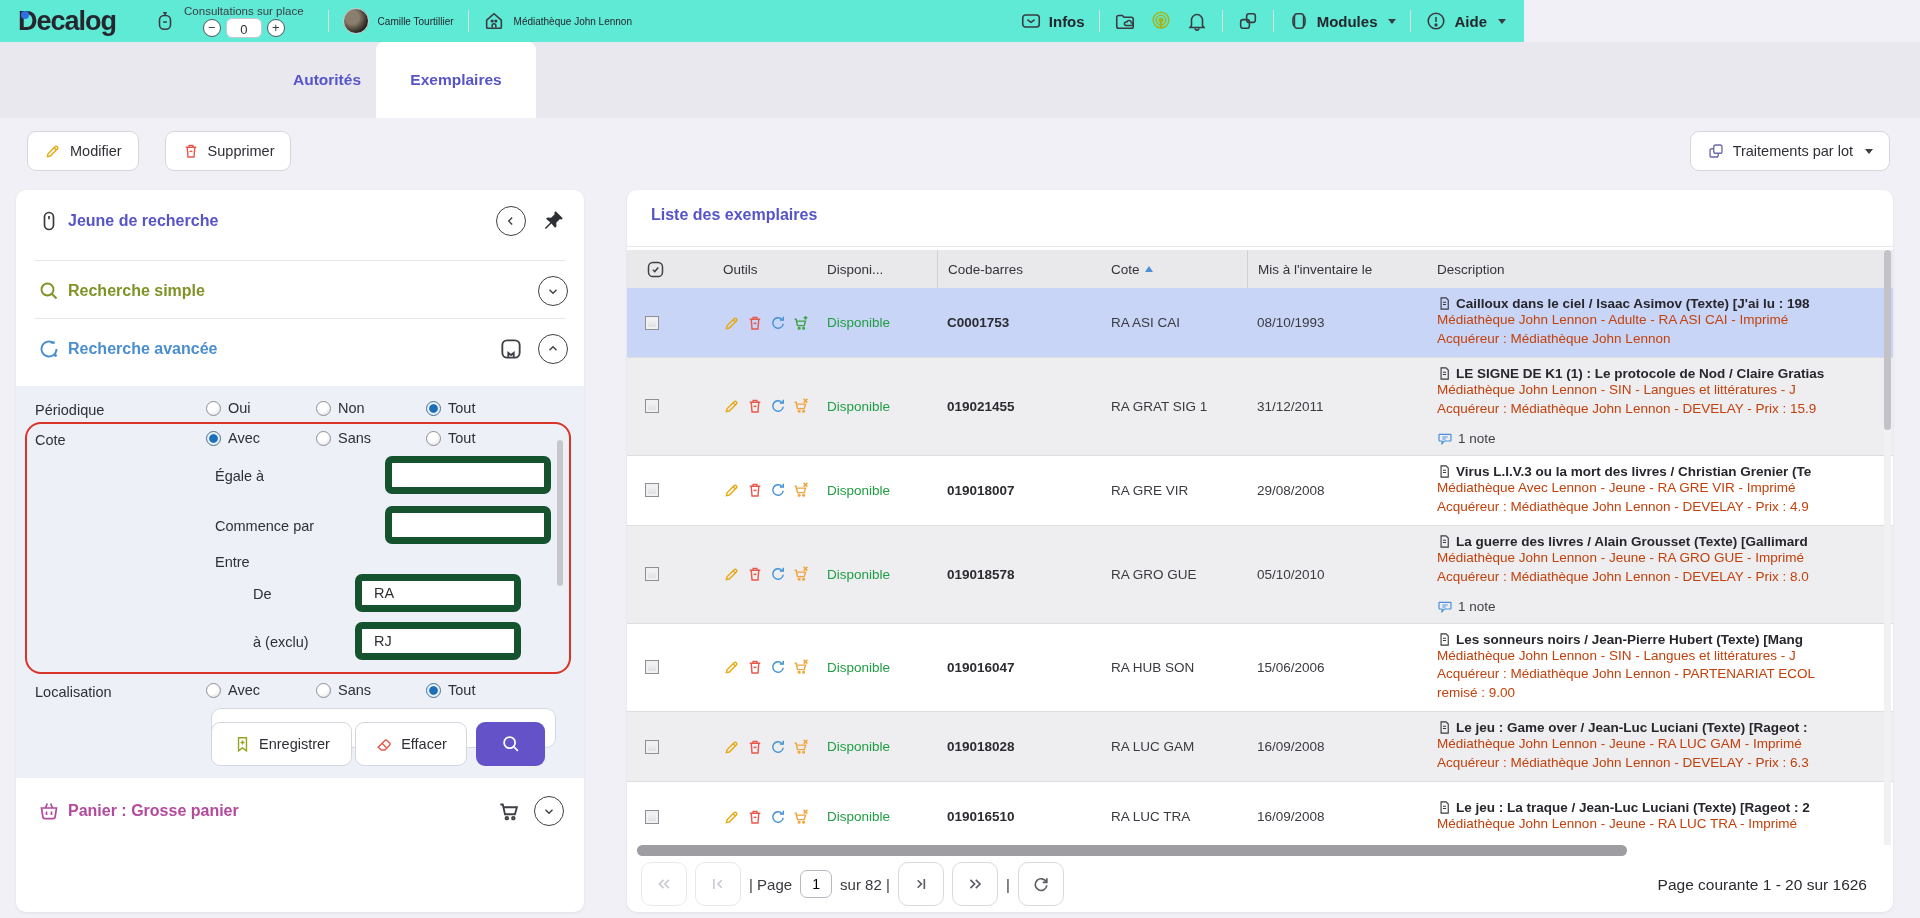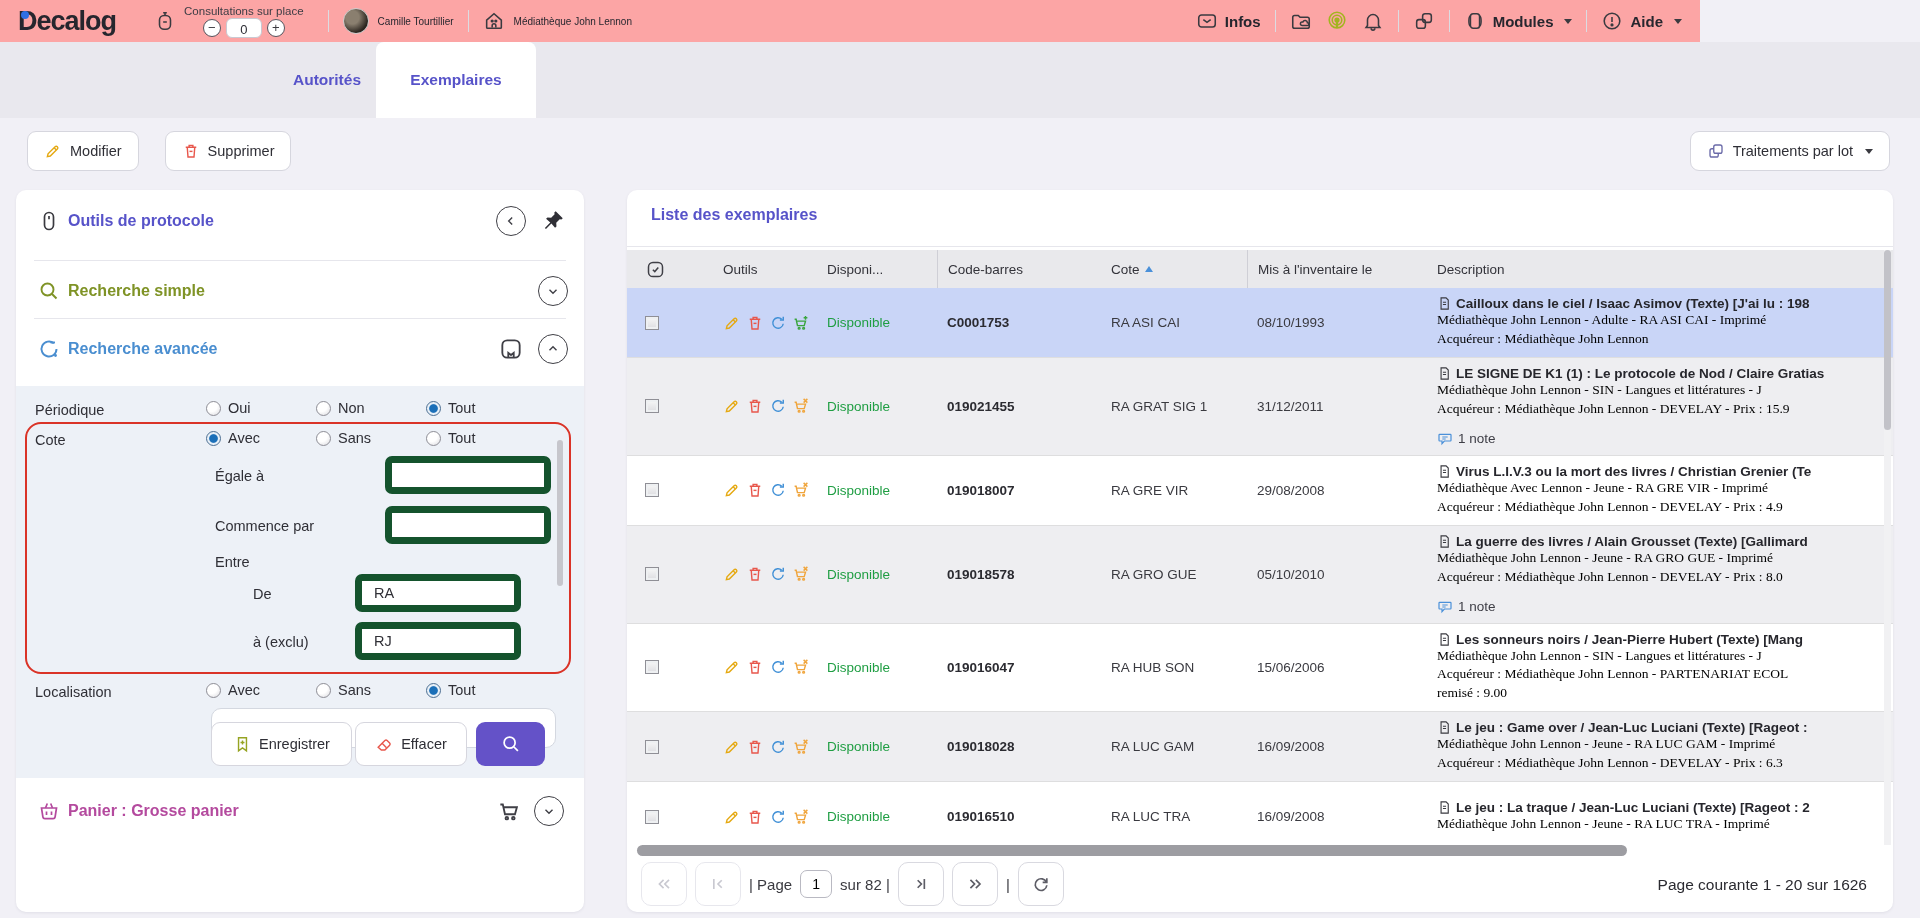--- a/index.html
+++ b/index.html
@@ -1,21 +1,21 @@
 <!DOCTYPE html>
 <html><head>
 <meta charset="utf-8">
 <style>
   * { margin:0; padding:0; box-sizing:border-box; }
   html,body { width:1920px; height:918px; overflow:hidden; }
   body { font-family:"Liberation Sans", sans-serif; background:#f1f0f6; color:#2f2f36; }
   .screen { position:relative; width:1920px; height:918px; }
 
   
-  .topbar { position:absolute; left:0; top:0; width:1700px; height:42px; background:#fca5a5; display:flex; align-items:center; padding:0 18px; z-index:5; }
+  .topbar { position:absolute; left:0; top:0; width:1524px; height:42px; background:#5eead4; display:flex; align-items:center; padding:0 18px; z-index:5; }
   .logo { position:relative; font-size:27px; font-weight:bold; letter-spacing:-1px; color:#26262e; margin-right:38px; }
   .logo .logo-dot { position:absolute; left:3px; top:5px; width:8px; height:8px; border-radius:50%; background:#2f6fe4; }
   .hdr-icon { display:inline-flex; align-items:center; justify-content:center; color:#3a3a40; }
   .hdr-icon svg { width:22px; height:22px; }
   .consult { display:flex; flex-direction:column; align-items:center; margin:0 10px 0 8px; }
   .consult-label { font-size:11.5px; color:#3c3c44; margin-top:1px; }
   .stepper { display:flex; align-items:center; gap:5px; margin-top:1px; }
   .step-btn { width:18px; height:18px; border:1.5px solid #55555e; border-radius:50%; background:#fff; font-size:13px; line-height:14px; text-align:center; color:#3a3a40; cursor:pointer; }
   .step-value { width:36px; height:20px; border:1px solid #c9c9d2; border-radius:6px; text-align:center; font-size:13px; color:#2f2f36; background:#fff; padding-top:2px; }
   .vsep { width:1px; height:22px; background:#dcdce2; margin:0 14px; }
@@ -90,21 +90,21 @@
   .row.alt { background:#eeeef1; }
   .row.selected { background:#c9d5f7; }
   .cbx { width:14px; height:14px; border:1px solid #8f8f96; background:linear-gradient(#f8f8f8, #dcdce0); box-shadow:inset 0 0 0 2px #eef0f2; cursor:pointer; }
   .tools-cell { display:flex; align-items:center; gap:5px; padding-left:26px; width:130px; }
   .tools-cell svg { width:18px; height:18px; cursor:pointer; }
   .status { color:#1f9e43; }
   .barcode { font-weight:bold; color:#2b2b31; font-size:13.5px; }
   .desc-cell { flex:1; overflow:hidden; padding:8px 0 8px 0; align-self:center; }
   .desc-title { display:flex; align-items:center; gap:4px; font-weight:bold; color:#26262c; white-space:nowrap; }
   .desc-title svg { width:15px; height:15px; flex:none; color:#3a3a40; }
-  .desc-line { white-space:nowrap; line-height:1.4; color:#000000;font-family:Liberation Serif, serif; }
+  .desc-line { white-space:nowrap; line-height:1.4; color:#c2410c; }
   .note-row { display:flex; align-items:center; gap:5px; margin-top:12px; color:#3e3e46; }
   .note-row svg { width:16px; height:16px; color:#4a90d9; }
   .hscroll { position:absolute; left:10px; top:655px; width:990px; height:11px; border-radius:6px; background:#9d9da2; cursor:pointer; }
   .vscroll-track { position:absolute; right:2px; top:60px; width:7px; height:595px; background:#f1f1f3; }
   .vscroll-thumb { position:absolute; right:2px; top:60px; width:7px; height:180px; border-radius:4px; background:#c2c2c8; cursor:pointer; }
   .pager { position:absolute; left:14px; top:672px; height:44px; display:flex; align-items:center; gap:8px; }
   .pg-btn { width:46px; height:44px; background:#fff; border:1px solid #d9d9e0; border-radius:10px; display:flex; align-items:center; justify-content:center; color:#5d5d66; cursor:pointer; }
   .pg-btn svg { width:20px; height:20px; }
   .pg-btn.disabled { border-color:#e7e7ed; color:#c9c9d1; cursor:default; }
   .pg-text { font-size:15px; color:#3a3a40; }
@@ -247,21 +247,21 @@
 
   <aside class="card left-card">
 
     <div class="sec-head" style="top:14px;">
       <span class="sec-icon" style="color:#3a3a40;">
         <svg viewBox="0 0 24 24" fill="none" stroke="currentColor" stroke-width="1.7">
             <rect x="7.5" y="3.5" width="9" height="17" rx="4.5"></rect>
             <path d="M12 7v3.2"></path>
           </svg>
       </span>
-      <span class="sec-title" style="color:#5753c9;">Outils de protocole</span>
+      <span class="sec-title" style="color:#5753c9;">Jeune de recherche</span>
     </div>
     <span class="circle-btn" style="top:16px; right:58px;">
       <svg viewBox="0 0 24 24" fill="none" stroke="currentColor" stroke-width="2.4">
           <path d="M14 6l-6 6 6 6"></path>
         </svg>
     </span>
     <span class="sq-btn" style="top:16px; right:16px; color:#2f2f36;">
       <svg viewBox="0 0 24 24" fill="currentColor">
           <path d="M14.5 3l6.5 6.5-1.2 1.2-1.6-.3-3.2 3.2.2 3.4-1.3 1.3-3.4-3.9-5 5-1-1 5-5-3.9-3.4 1.3-1.3 3.4.2 3.2-3.2-.3-1.6z"></path>
         </svg>

